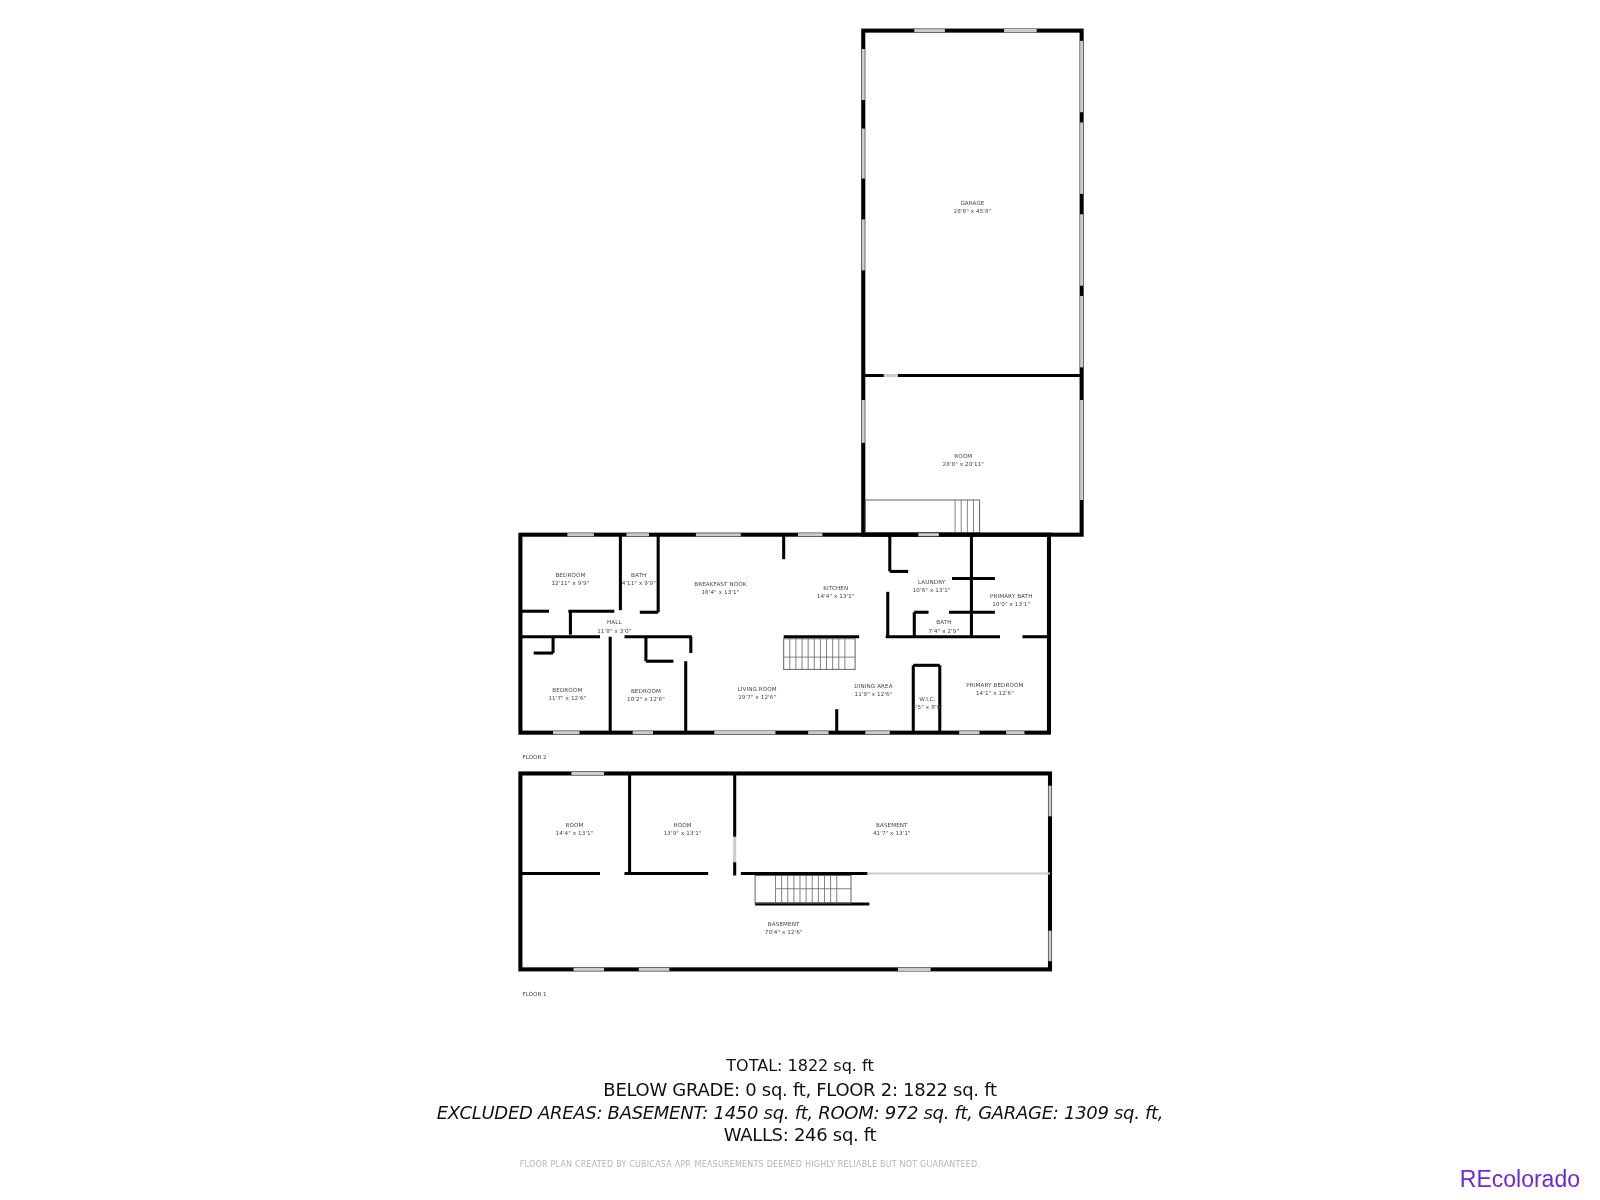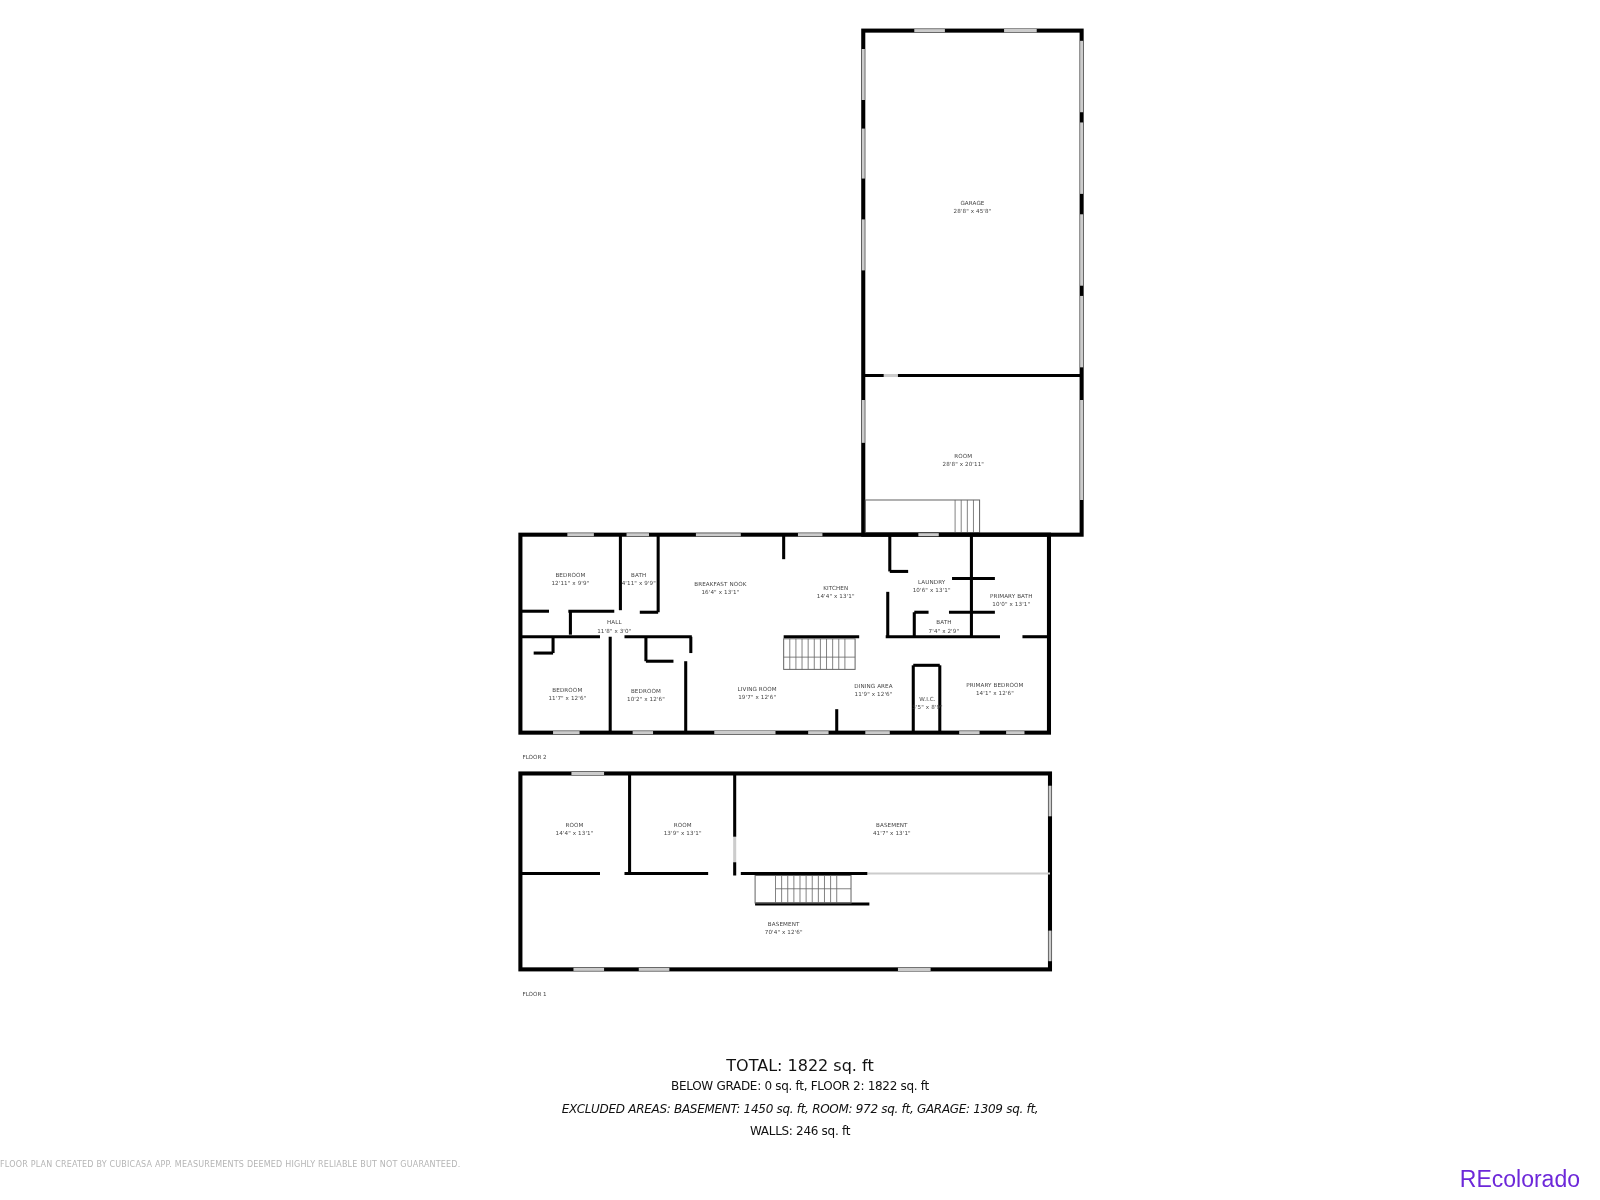--- a/index.html
+++ b/index.html
@@ -1,22 +1,22 @@
 <!DOCTYPE html>
 <html><head>
 <meta charset="utf-8">
 <style>
   html, body { margin: 0; padding: 0; background: #ffffff; }
   body { width: 1600px; height: 1200px; position: relative; overflow: hidden; font-family: "Liberation Sans", sans-serif; }
   #plan { position: absolute; left: 0; top: 0; }
   .room-label { font-family: "DejaVu Sans", sans-serif; font-size: 5.5px; fill: #444; text-anchor: middle; letter-spacing: 0.1px; }
   .floor-label { font-family: "DejaVu Sans", sans-serif; font-size: 5.5px; fill: #444; }
   .summary { position: absolute; left: 0; width: 1600px; text-align: center; color: #111; font-family: "DejaVu Sans", sans-serif; }
-  .s-line { font-size: 12px; letter-spacing: -0.3px; }
-  .disclaimer { position: absolute; top: 1160px; width: 1500px; font-family: "DejaVu Sans", sans-serif; font-size: 8px; color: #b5b5b5; letter-spacing: 0.2px; }
+  .s-line { font-size: 18px; letter-spacing: -0.3px; }
+  .disclaimer { position: absolute; top: 1160px; width: 1500px; text-align: center; font-family: "DejaVu Sans", sans-serif; font-size: 8px; color: #b5b5b5; letter-spacing: 0.2px; }
   .watermark { position: absolute; right: 20px; top: 1166px; font-family: "Liberation Sans", sans-serif; font-size: 23px; color: #6d28d9; }
 </style>
 </head>
 <body>
 
 <svg id="plan" width="1600" height="1200" viewBox="0 0 1600 1200">
   <g transform="scale(1.0204)">
 
     <g stroke="#000" fill="none">
       <rect x="846" y="30" width="214" height="494" stroke-width="4"></rect>

